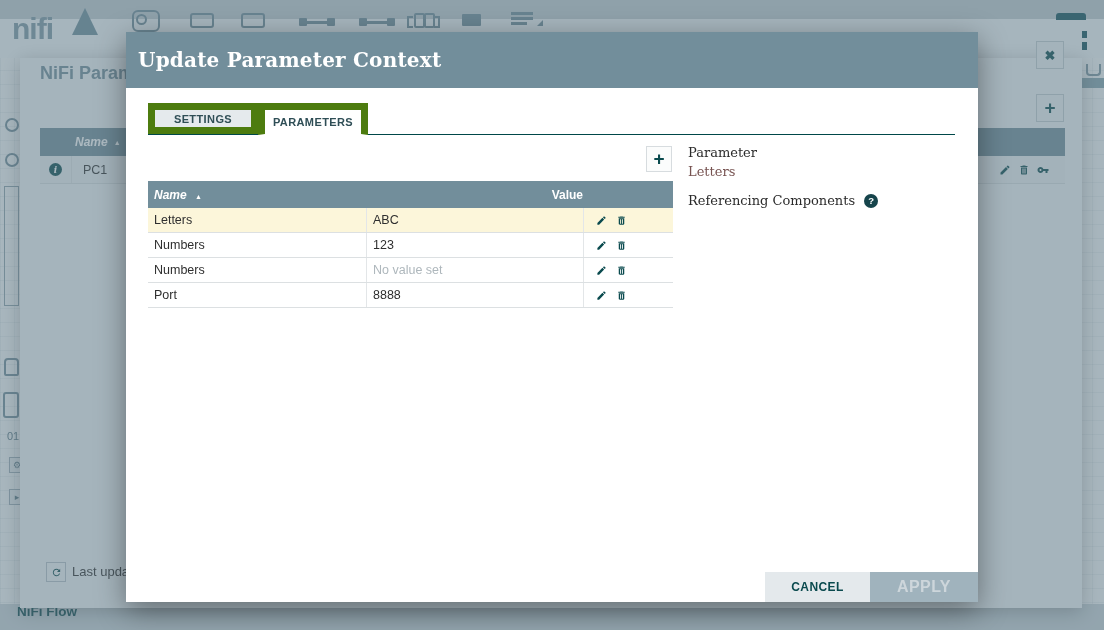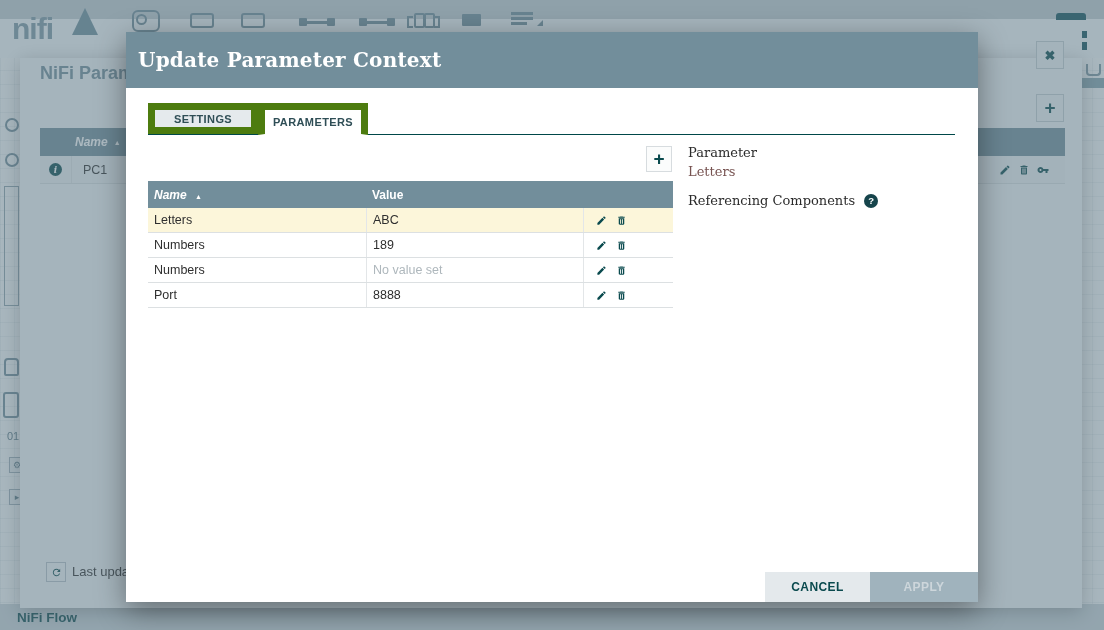--- a/index.html
+++ b/index.html
@@ -6,21 +6,21 @@
   body{width:1104px;height:630px;position:relative;overflow:hidden;
        font-family:"Liberation Sans",sans-serif;background:#F7F9FA;}
   .abs{position:absolute;box-sizing:border-box;}
 
   
   #canvas{left:0;top:0;width:1104px;height:630px;background:#F7F9FA;
     background-image:linear-gradient(rgba(114,142,155,.10) 1px,transparent 1px),
                      linear-gradient(90deg,rgba(114,142,155,.10) 1px,transparent 1px);
     background-size:14px 14px;}
   #breadcrumb-bar{left:0;top:604px;width:1104px;height:26px;background:#CBD5DA;
-    display:flex;align-items:center;padding-left:17px;}
+    display:flex;padding-left:17px;}
   #breadcrumb-bar span{font-size:13.5px;font-weight:bold;color:#0A4A4E;}
 
   
   .pal{border:2px solid #728E9B;background:transparent;}
   #pal-compass1{left:5px;top:118px;width:14px;height:14px;border-radius:50%;}
   #pal-compass2{left:5px;top:153px;width:14px;height:14px;border-radius:50%;}
   #pal-birdseye{left:4px;top:186px;width:15px;height:120px;border-width:1px;border-color:#8EA3AD;}
   #pal-hand{left:4px;top:358px;width:15px;height:18px;border-radius:4px 4px 2px 2px;}
   #pal-pg{left:3px;top:392px;width:16px;height:26px;border-radius:3px;}
   #pal-stat{left:7px;top:430px;font-size:11px;color:#5E7B87;}
@@ -102,21 +102,21 @@
     font-size:11px;font-weight:bold;letter-spacing:.4px;color:#2F4E56;
     border:7px solid #4d7c0f;box-sizing:border-box;cursor:default;}
   .tab.inactive{background:#E5EAED;}
   .tab.active{background:#fff;border-bottom:1px solid #fff;margin-bottom:-1px;height:32px;}
   #modal-add{left:520px;top:114px;width:26px;height:26px;border:1px solid #D7DCDF;background:#FBFCFC;
     color:#0A4A4E;font-size:19px;font-weight:bold;display:flex;align-items:center;justify-content:center;}
   #param-table{left:22px;top:149px;width:525px;}
   #param-thead{height:27px;background:#728E9B;display:flex;align-items:center;color:#fff;
     font-size:12px;font-weight:bold;}
   .col-name{width:218px;padding-left:6px;box-sizing:border-box;}
-  .col-value{width:217px;padding-left:6px;box-sizing:border-box;}
+  .col-value{width:217px;padding-left:6px;box-sizing:border-box;text-align:right;}
   .col-actions{flex:1;padding-left:12px;box-sizing:border-box;}
   #param-thead .col-name{font-style:italic;}
   #param-thead .arrow{font-style:normal;font-size:7px;margin-left:5px;}
   .prow{height:24px;display:flex;align-items:center;border-bottom:1px solid #DCE0E2;
     font-size:12.5px;color:#2F2F2F;background:#fff;}
   .prow.selected{background:#FCF6DA;}
   .prow .col-value,.prow .col-actions{border-left:1px solid #E3E6E8;align-self:stretch;
     display:flex;align-items:center;}
   .prow .col-actions{gap:9px;color:#0A4A4E;}
   .prow.unset .val{color:#AEB7BC;}
@@ -125,21 +125,21 @@
   #details{left:562px;top:113px;font-family:"DejaVu Serif",serif;font-size:13px;color:#2B2B2B;}
   #detail-value{color:#775351;margin-top:4px;}
   #referencing{margin-top:14px;display:flex;align-items:center;gap:9px;}
   #help-circle{width:14px;height:14px;border-radius:50%;background:#16444B;color:#fff;
     font-family:"Liberation Sans",sans-serif;font-size:9.5px;font-weight:bold;
     display:flex;align-items:center;justify-content:center;}
   #modal-buttons{right:0;bottom:0;display:flex;}
   #btn-cancel{width:105px;height:30px;background:#E4E9EC;color:#0A4A4E;border:none;
     font-size:12px;font-weight:bold;letter-spacing:.4px;font-family:"Liberation Sans",sans-serif;}
   #btn-apply{width:108px;height:30px;background:#A0B3BD;color:#CDD6DB;border:none;
-    font-size:12px;font-weight:bold;letter-spacing:.4px;font-family:"Liberation Sans",sans-serif;}
+    font-size:16px;font-weight:bold;letter-spacing:.4px;font-family:"Liberation Sans",sans-serif;}
 </style>
 </head>
 <body>
 
 <div id="canvas" class="abs"></div>
 <div id="breadcrumb-bar" class="abs">
   <span>NiFi Flow</span>
 </div>
 
 <div id="pal-compass1" class="abs pal"></div>
@@ -260,21 +260,21 @@
           </svg>
         <svg class="icon11" viewBox="0 0 24 24" fill="currentColor">
             <path d="M6 19c0 1.1.9 2 2 2h8c1.1 0 2-.9 2-2V7H6v12zM9 9h2v10H9V9zm4 0h2v10h-2V9zM19 4h-3.5l-1-1h-5l-1 1H5v2h14V4z"></path>
           </svg>
       </span>
     </div>
 
     <div class="prow">
       <span class="col-name">Numbers</span>
       <span class="col-value">
-          <span class="val">189</span>
+          <span class="val">123</span>
         </span>
       <span class="col-actions">
         <svg class="icon11" viewBox="0 0 24 24" fill="currentColor">
             <path d="M3 17.2V21h3.8L17.8 10 14 6.2 3 17.2zM20.7 7.1c.4-.4.4-1 0-1.4l-2.4-2.4c-.4-.4-1-.4-1.4 0l-1.8 1.8 3.8 3.8 1.8-1.8z"></path>
           </svg>
         <svg class="icon11" viewBox="0 0 24 24" fill="currentColor">
             <path d="M6 19c0 1.1.9 2 2 2h8c1.1 0 2-.9 2-2V7H6v12zM9 9h2v10H9V9zm4 0h2v10h-2V9zM19 4h-3.5l-1-1h-5l-1 1H5v2h14V4z"></path>
           </svg>
       </span>
     </div>

